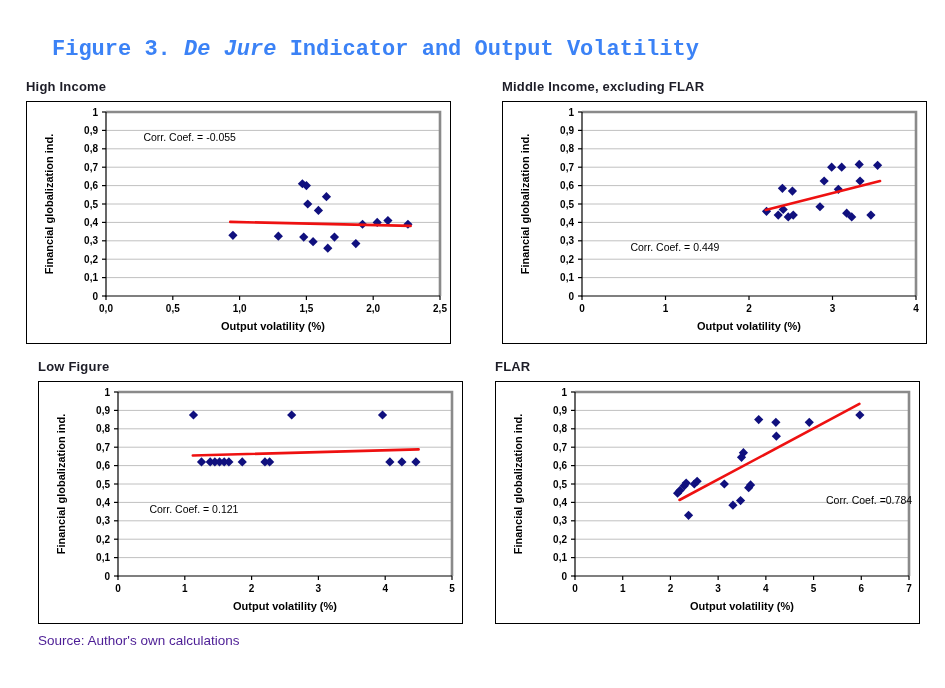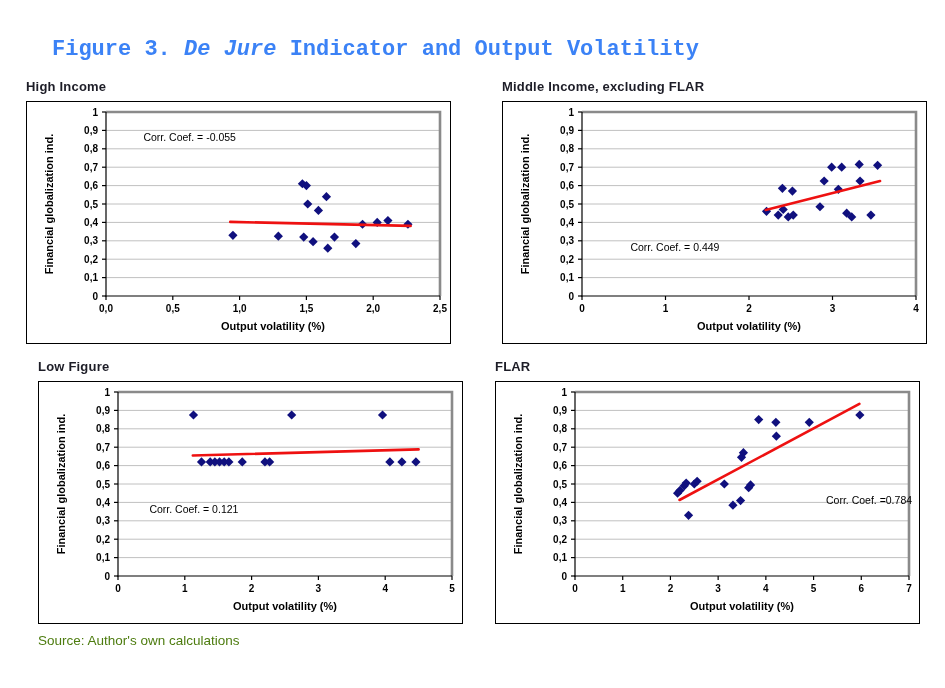--- a/index.html
+++ b/index.html
@@ -23,21 +23,21 @@
   }
   .chartbox{
     width:423px;height:241px;border:1px solid #000;background:#fff;overflow:visible;
   }
   .chartbox svg{display:block;overflow:visible;}
   svg text{font-family:"Liberation Sans",sans-serif;fill:#000;}
   svg text.tick{font-size:10px;font-weight:bold;}
   svg text.atitle{font-size:11px;font-weight:bold;}
   svg text.corr{font-size:10.5px;font-weight:normal;}
   .source{
-    position:absolute;left:38px;top:633px;font-size:13.5px;color:#4d7c0f;
+    position:absolute;left:38px;top:633px;font-size:13.5px;color:#4c1d95;
   }
 </style>
 </head>
 <body>
 
 <h1 class="page-title"><span>Figure 3. </span><span class="it">De Jure</span><span> Indicator and Output Volatility</span></h1>
 
 <section class="panel panel-hi">
   <h2>High Income</h2>
   <div class="chartbox">

